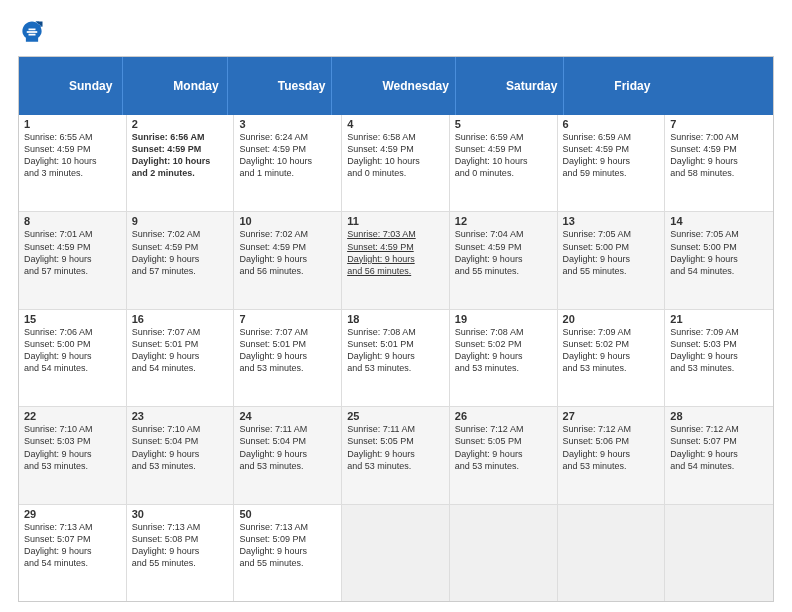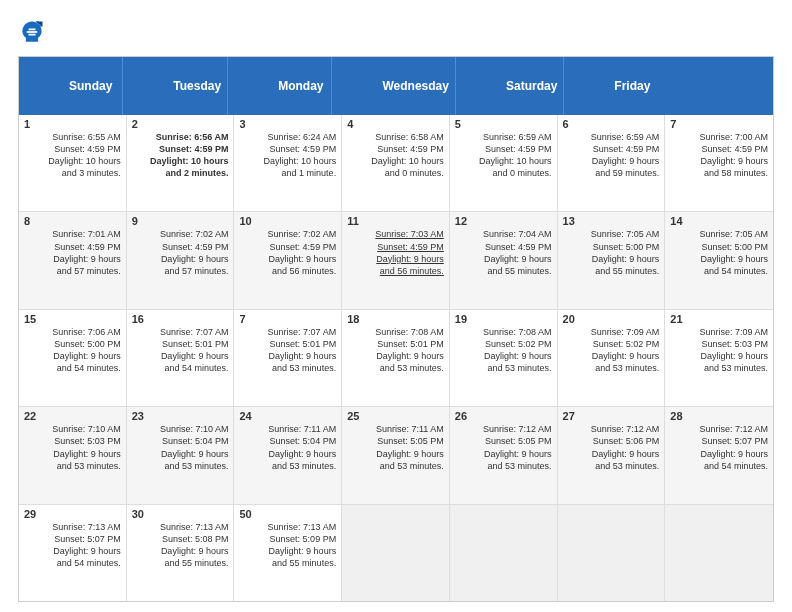--- a/index.html
+++ b/index.html
@@ -111,21 +111,20 @@
     .day-num {
       font-size: 11px;
       font-weight: bold;
       display: block;
       margin-bottom: 1px;
     }
     .cell-text {
       font-size: 9px;
       line-height: 1.35;
       color: #333;
-      text-align: right;
     }
   </style>
 </head>
 <body>
 
 <div class="page">
   <div class="header">
     <div class="logo">
       <svg class="logo-icon" viewBox="0 0 32 32">
         <path d="M16 4 C10 4 5 9 5 15 C5 18 6.5 20.5 9 22.5 L9 27 L23 27 L23 22.5 C25.5 20.5 27 18 27 15 C27 9 22 4 16 4 Z" fill="#1a6bbf"></path>
@@ -142,22 +141,22 @@
     </div>
     <div class="title-block">
       <div class="main-title"></div>
       <div class="sub-title"></div>
     </div>
   </div>
 
   <div class="calendar">
     <div class="cal-header" id="cal-header">
         <div class="cal-header-cell">Sunday</div>
+        <div class="cal-header-cell">Monday</div>
         <div class="cal-header-cell">Tuesday</div>
-        <div class="cal-header-cell">Monday</div>
         <div class="cal-header-cell">Wednesday</div>
         <div class="cal-header-cell">Saturday</div>
         <div class="cal-header-cell">Friday</div>
       </div>
     <div class="cal-body" id="cal-body">
         <div class="cal-row">
           <div class="cal-cell">
             <span class="day-num">1</span>
             <div class="cell-text" style="white-space: pre-line;">Sunrise: 6:55 AM
 Sunset: 4:59 PM

